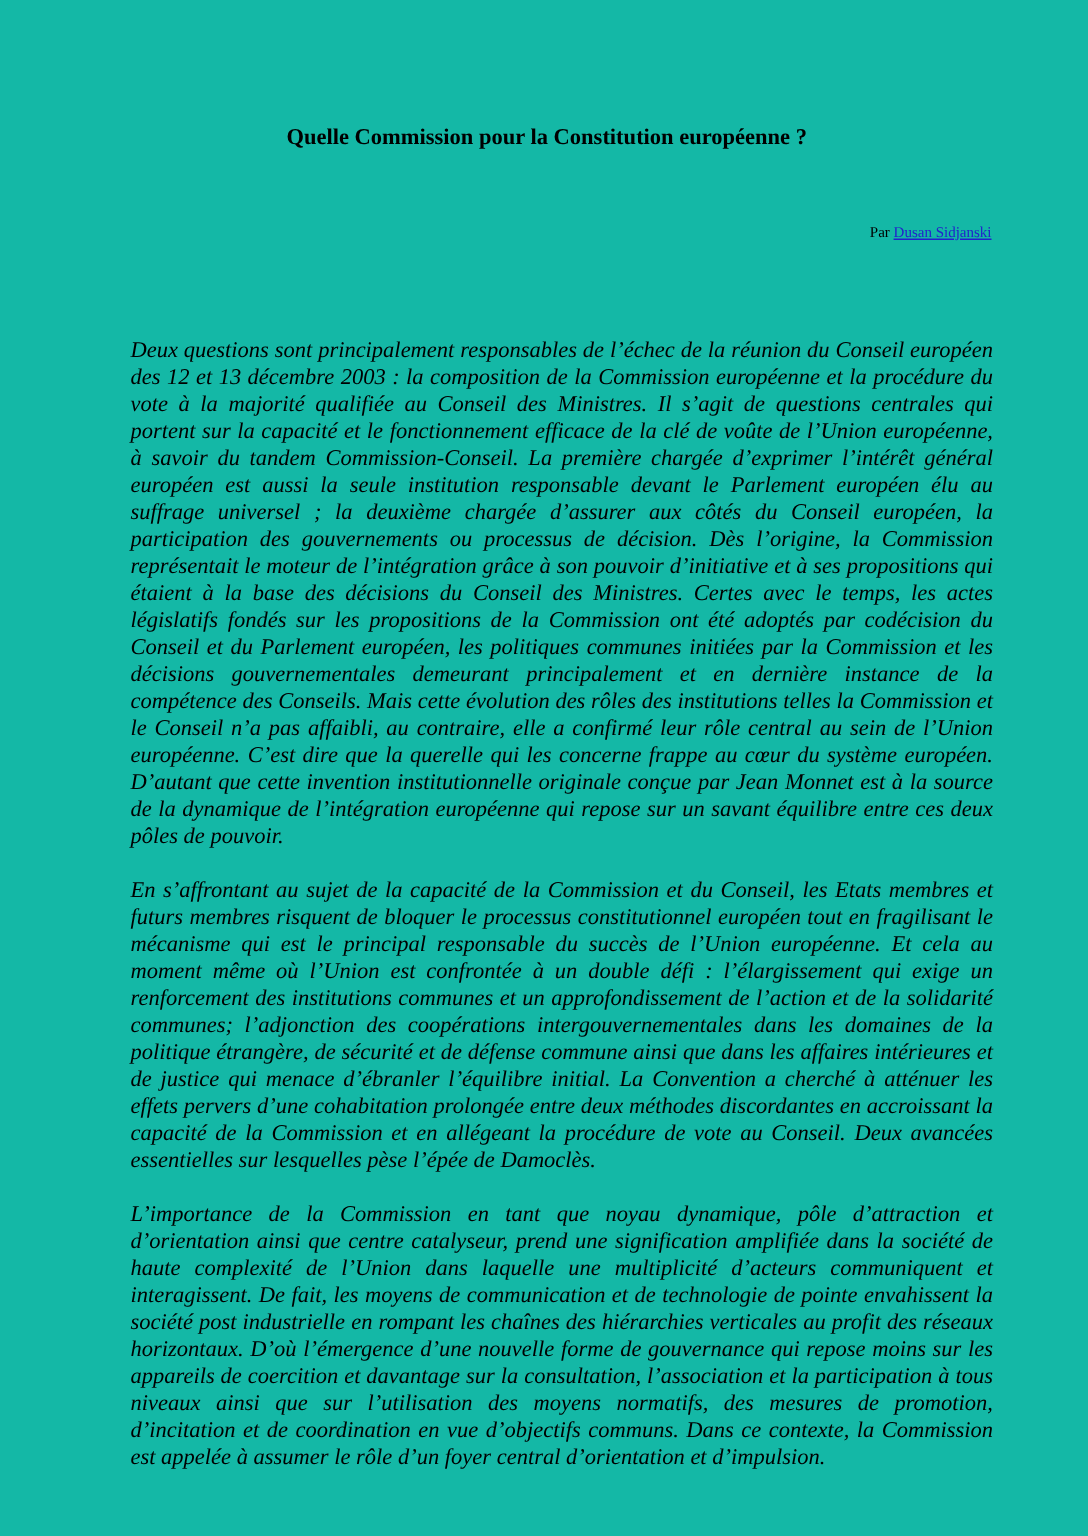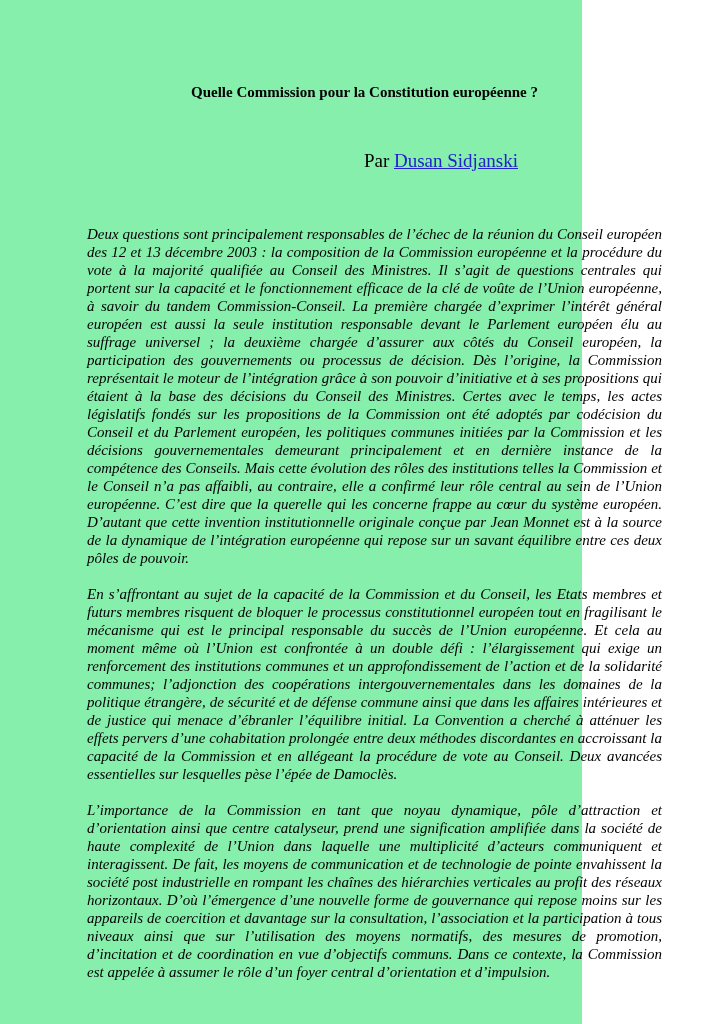--- a/index.html
+++ b/index.html
@@ -1,22 +1,22 @@
 <!DOCTYPE html>
 <html><head>
 <meta charset="utf-8">
 <style>
   html, body { margin: 0; padding: 0; background: #ffffff; }
   body { width: 725px; height: 1024px; position: relative; overflow: hidden;
          font-family: "Liberation Serif", "DejaVu Serif", serif; color: #000; }
-  .page { position: absolute; left: 0; top: 0; width: 582px; height: 1024px; background: #86efac; }
+  .page { position: absolute; left: 0; top: 0; width: 725px; height: 1024px; background: #14b8a6; }
   .title { position: absolute; top: 84px; left: 0; width: 725px; text-align: center;
            font-weight: bold; font-size: 15px; }
   .title span { position: relative; left: 2px; }
-  .byline { position: absolute; top: 150px; right: 64px; font-size: 19px; margin-left: 12px; }
+  .byline { position: absolute; top: 150px; right: 64px; font-size: 10px; margin-left: 12px; }
   .byline a { color: #1a0dab; text-decoration: underline; color: #2222cc; }
   .body { position: absolute; left: 87px; top: 225px; width: 575px; font-size: 15px;
           line-height: 18px; text-align: justify; }
   .body p { margin: 0 0 18px 0; font-style: italic; }
 </style>
 </head>
 <body>
 
 <div class="page">
   <div class="title">

